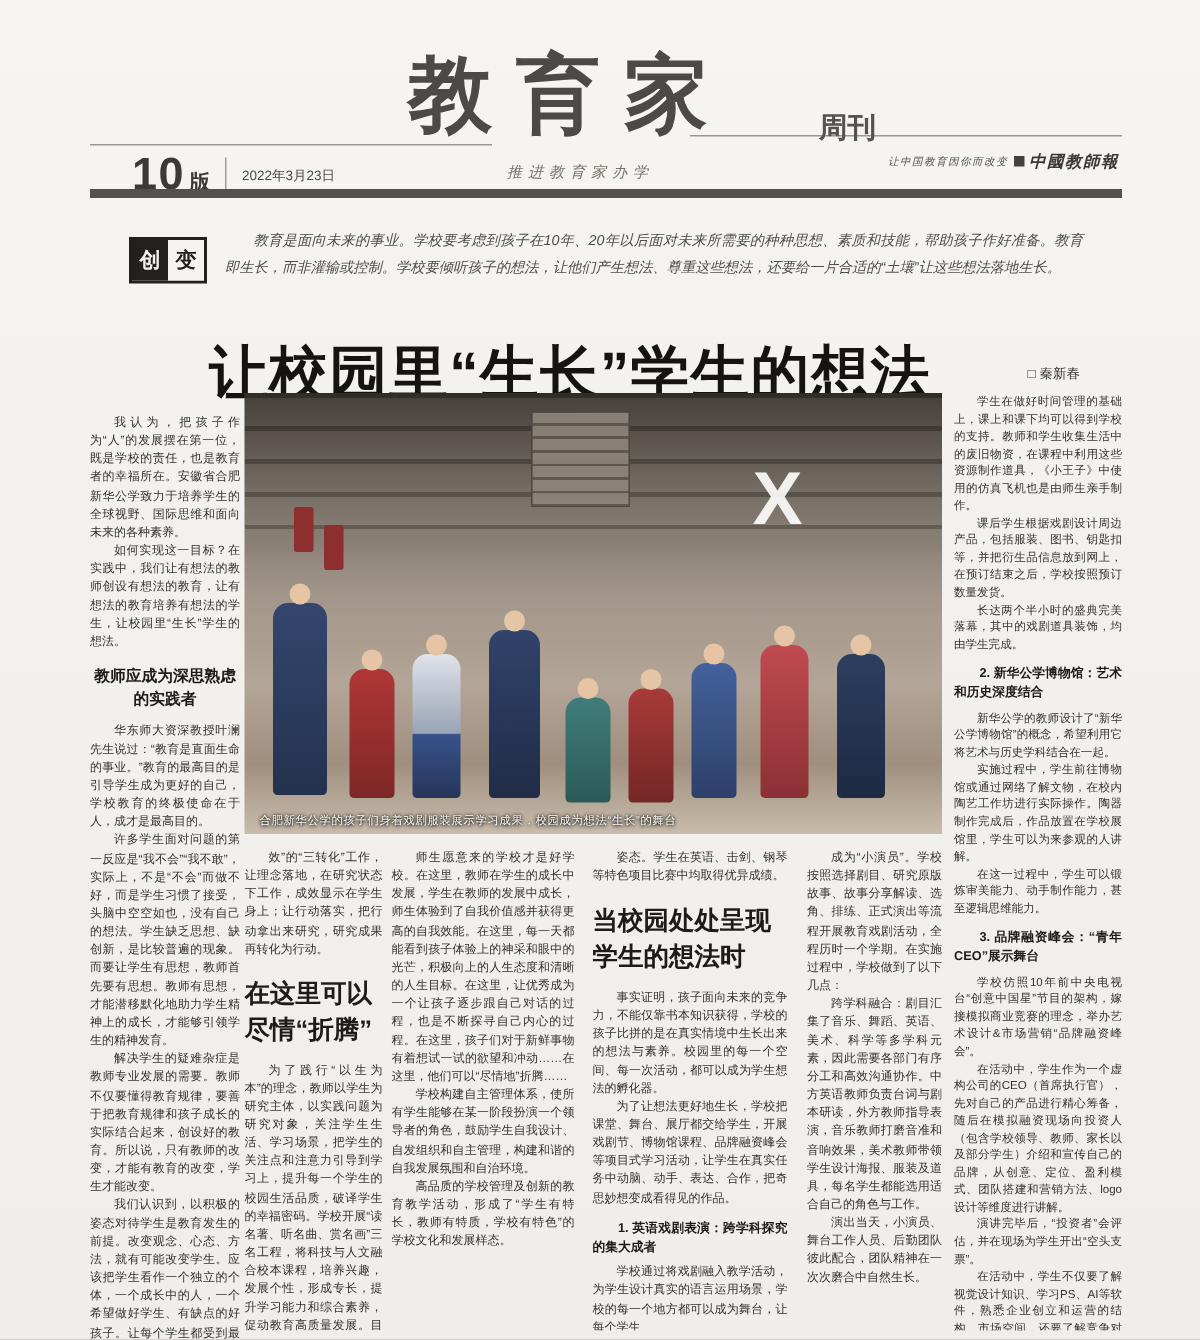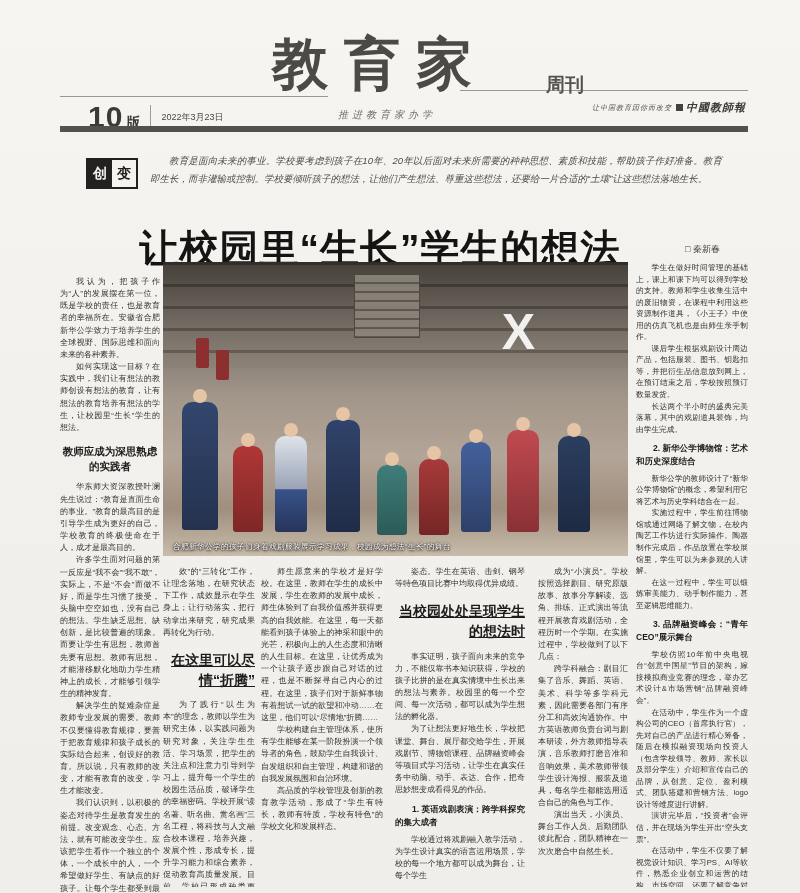--- a/index.html
+++ b/index.html
@@ -36,21 +36,21 @@
   
   .col{position:absolute;font-size:8px;line-height:1.52;text-align:justify;overflow:hidden;color:#34322f;}
   .col p{margin:0;text-indent:2em;}
   .col-left{left:60px;top:262px;width:100px;height:625px;margin-top:14px;}
   .col-right{left:636px;top:262px;width:112px;height:625px;font-size:7.7px;line-height:1.5;}
   .c2{left:163px;top:566px;width:92px;height:321px;}
   .c3{left:261px;top:566px;width:122px;height:321px;}
   .c4{left:395px;top:566px;width:130px;height:321px;}
   .c5{left:538px;top:566px;width:90px;height:321px;}
   .h-sub{font-weight:bold;font-size:10.5px;text-align:center;margin:10px 0 8px;line-height:1.4;text-indent:0;color:#1d1c1b;}
-  .h-mid{font-weight:bold;font-size:14px;text-align:right;margin:12px 0 9px;line-height:1.4;text-indent:0;color:#1d1c1b;text-decoration:underline;}
+  .h-mid{font-weight:bold;font-size:17px;text-align:left;margin:12px 0 9px;line-height:1.4;text-indent:0;color:#1d1c1b;}
   .h-num{font-weight:bold;font-size:8.5px;margin:7px 0 5px;text-indent:2em;line-height:1.5;color:#1d1c1b;}
 
   
   .photo{position:absolute;left:163px;top:262px;width:465px;height:294px;overflow:hidden;
     background:linear-gradient(180deg,#3c3832 0%,#565049 10%,#7d756c 26%,#a2968a 46%,#b3a597 66%,#a08f7f 84%,#c8bcab 100%);}
   .shelves{position:absolute;left:0;top:0;width:100%;height:36%;opacity:.55;
     background:repeating-linear-gradient(180deg,rgba(20,18,16,.55) 0 3px,rgba(120,110,100,.25) 3px 22px);}
   .sculpture{position:absolute;left:41%;top:4%;width:64px;height:62px;opacity:.9;
     background:repeating-linear-gradient(180deg,#8c857c 0 7px,#5d574f 7px 9px),linear-gradient(90deg,#777067,#9a948b);border:1px solid #4a453f;}
   .banner{position:absolute;width:13px;height:30px;background:#8e2f2f;border-radius:2px;}

